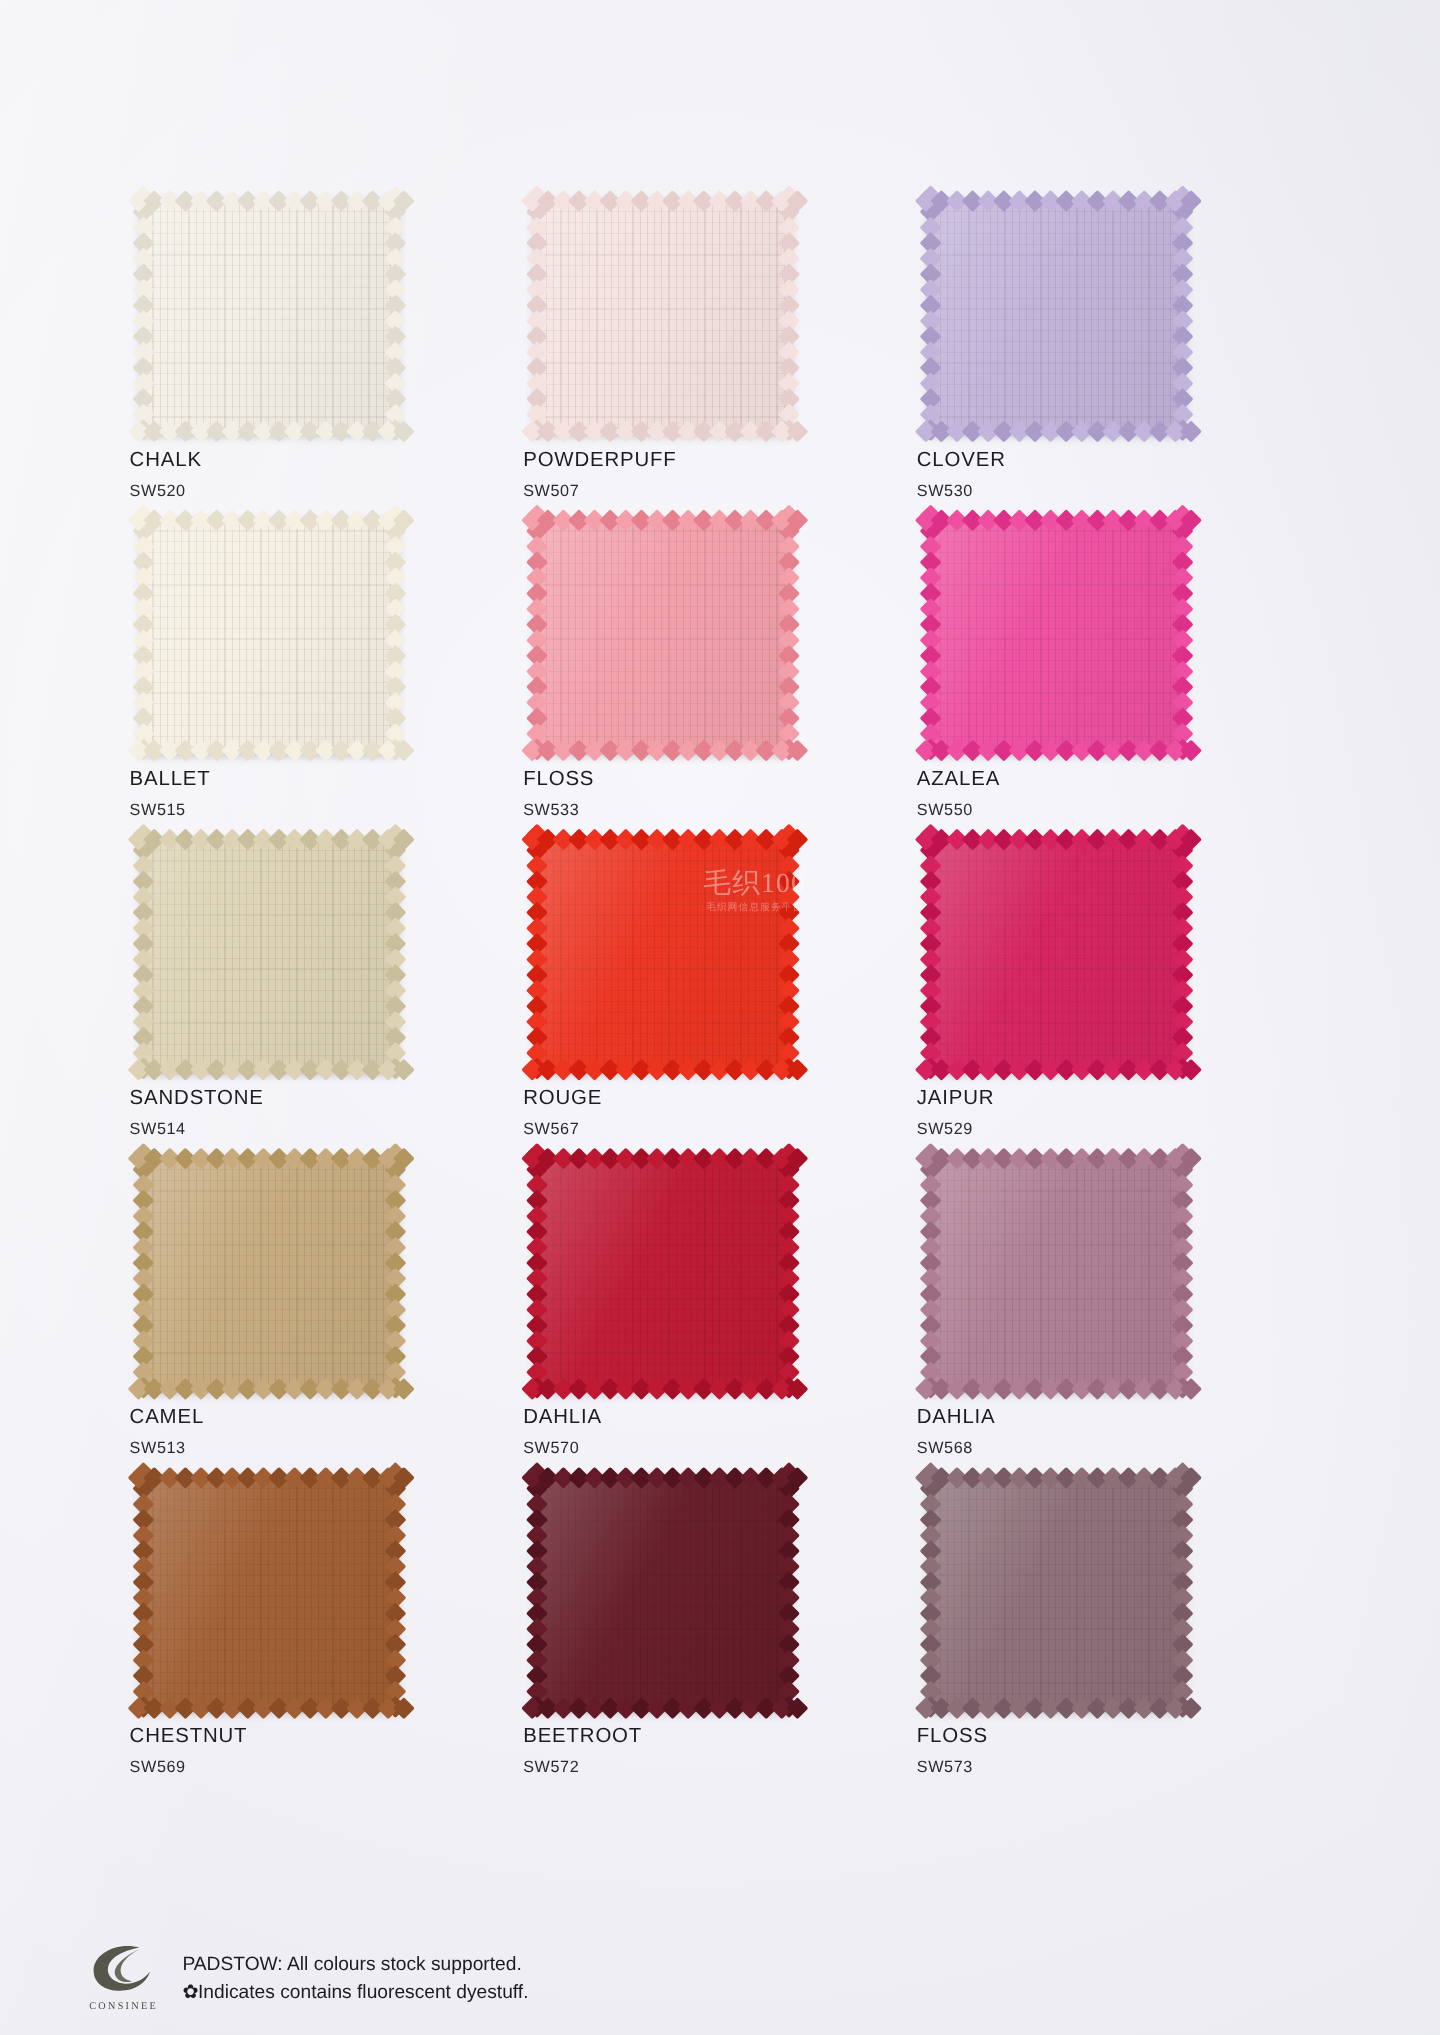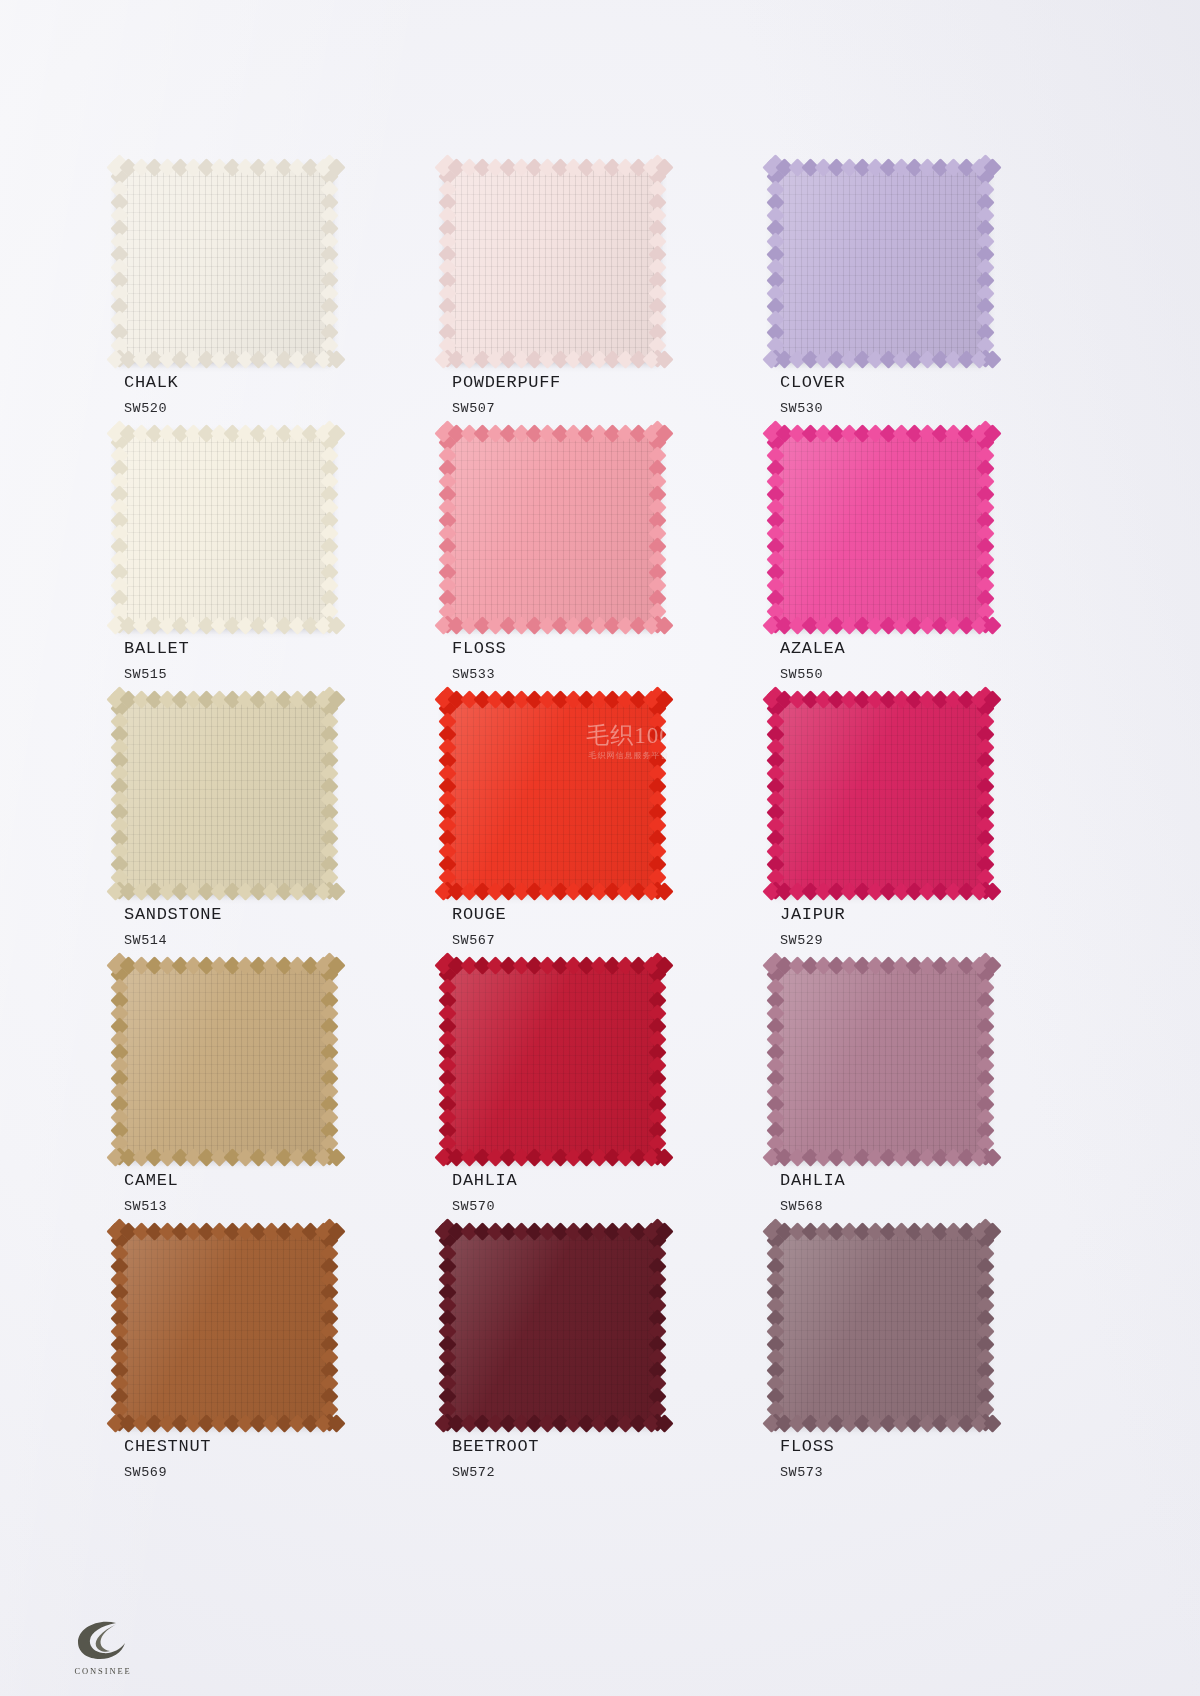--- a/index.html
+++ b/index.html
@@ -170,23 +170,22 @@
     height: 13px;
     transform: rotate(45deg);
     border-radius: 1.5px;
   }
   .pink-edge-h.top i    { top: 4px; }
   .pink-edge-h.bottom i { bottom: 4px; }
 
   
   .labels {
     position: absolute;
-    left: 52px;
+    left: 36px;
     top: 214px;
-    font-family: Liberation Mono, monospace;
   }
   .colour-name {
     font-size: 17px;
     letter-spacing: 0.7px;
     color: #1d1d21;
     line-height: 1;
     white-space: nowrap;
   }
   .colour-code {
     margin-top: 11px;
@@ -1563,15 +1562,21 @@
   <div class="footer">
     <div class="logo">
       <svg class="mark" viewBox="0 0 52 40">
         <path d="M40 3 C22 -2, 2 8, 2 22 C2 33, 12 39, 24 39 C36 39, 46 33, 49 23
                  C44 30, 35 34, 27 33 C18 32, 13 26, 14 20 C15 12, 25 6, 40 3 Z" fill="#56564c"></path>
         <path d="M41 4 C33 8, 27 13, 25 19 C23 25, 27 30, 34 31 C29 33, 22 31, 20 26
                  C18 20, 25 11, 41 4 Z" fill="#6a6a5e"></path>
       </svg>
       <div class="wordmark">CONSINEE</div>
     </div>
+    <div class="footer-text">
+      <div class="footer-line">PADSTOW: All colours stock supported.</div>
+      <div class="footer-line">
+        <span class="floret">✿</span><span>Indicates contains fluorescent dyestuff.</span>
+      </div>
+    </div>
   </div>
 
 </div>
 
 </body></html>

